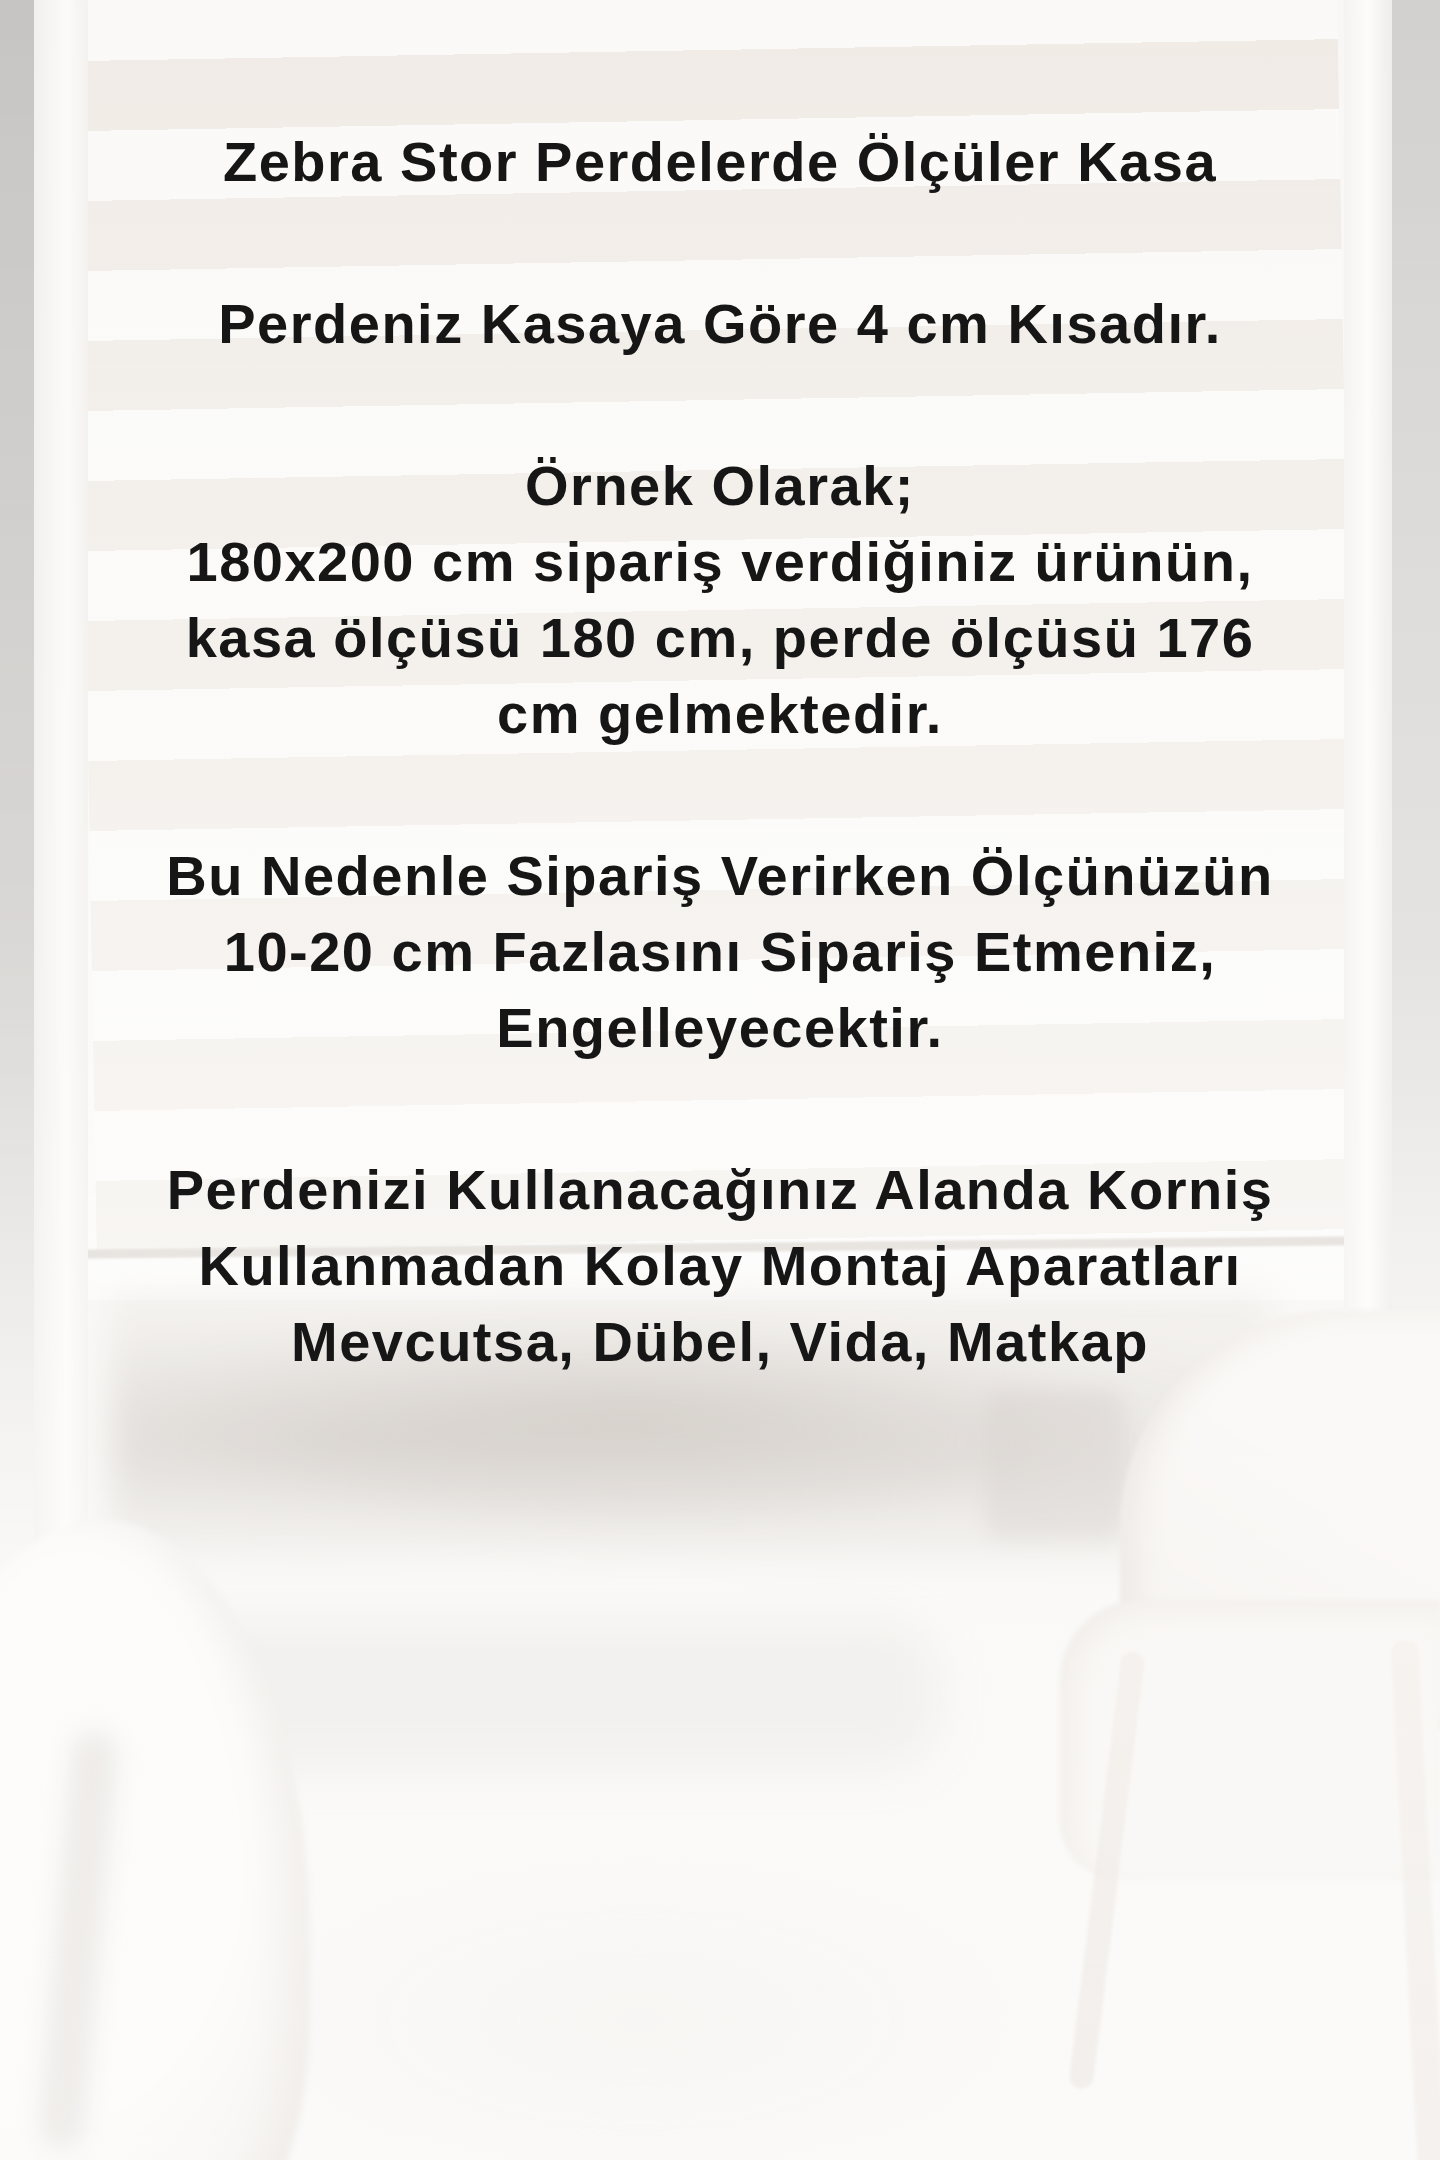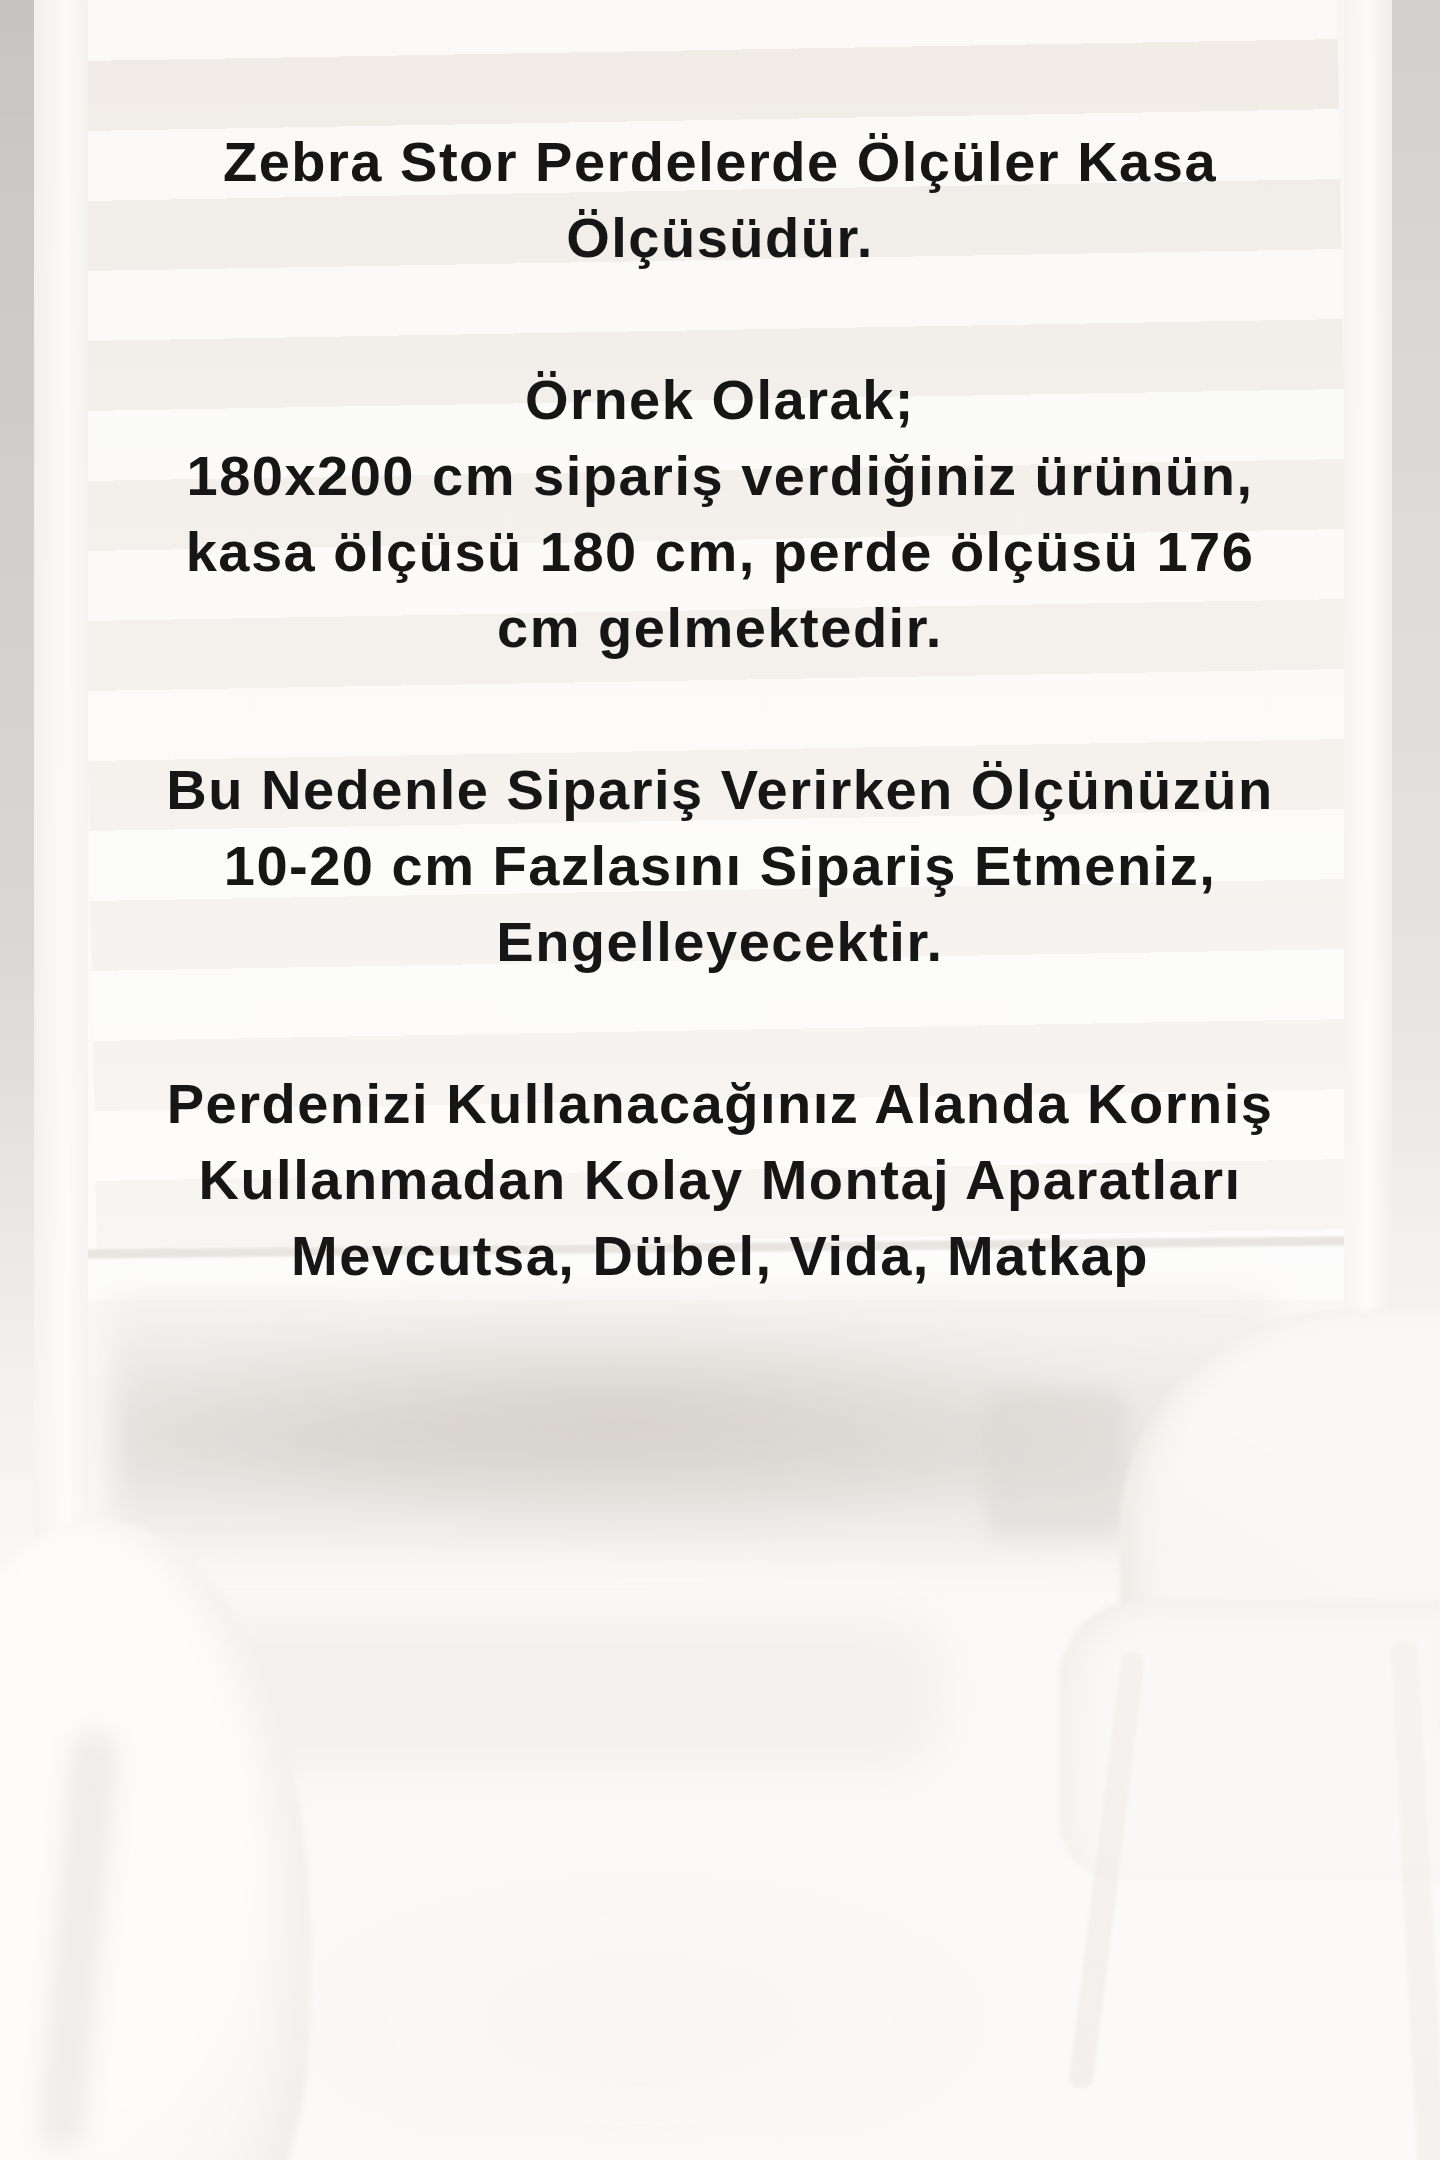--- a/index.html
+++ b/index.html
@@ -156,21 +156,23 @@
     <div class="blanket"></div>
     <div class="blanket-crease"></div>
     <div class="rug-glow"></div>
 
     <div class="veil"></div>
   </div>
 
   <div class="content">
       <p class="para">
         <span class="tline">Zebra Stor Perdelerde Ölçüler Kasa</span>
-        <span class="tline">Ölçüsüdür.</span>
+      </p>
+      <p class="para">
+        <span class="tline">Perdeniz Kasaya Göre 4 cm Kısadır.</span>
       </p>
       <p class="para">
         <span class="tline">Örnek Olarak;</span>
         <span class="tline">180x200 cm sipariş verdiğiniz ürünün,</span>
         <span class="tline">kasa ölçüsü 180 cm, perde ölçüsü 176</span>
         <span class="tline">cm gelmektedir.</span>
       </p>
       <p class="para">
         <span class="tline">Bu Nedenle Sipariş Verirken Ölçünüzün</span>
         <span class="tline">10-20 cm Fazlasını Sipariş Etmeniz,</span>

